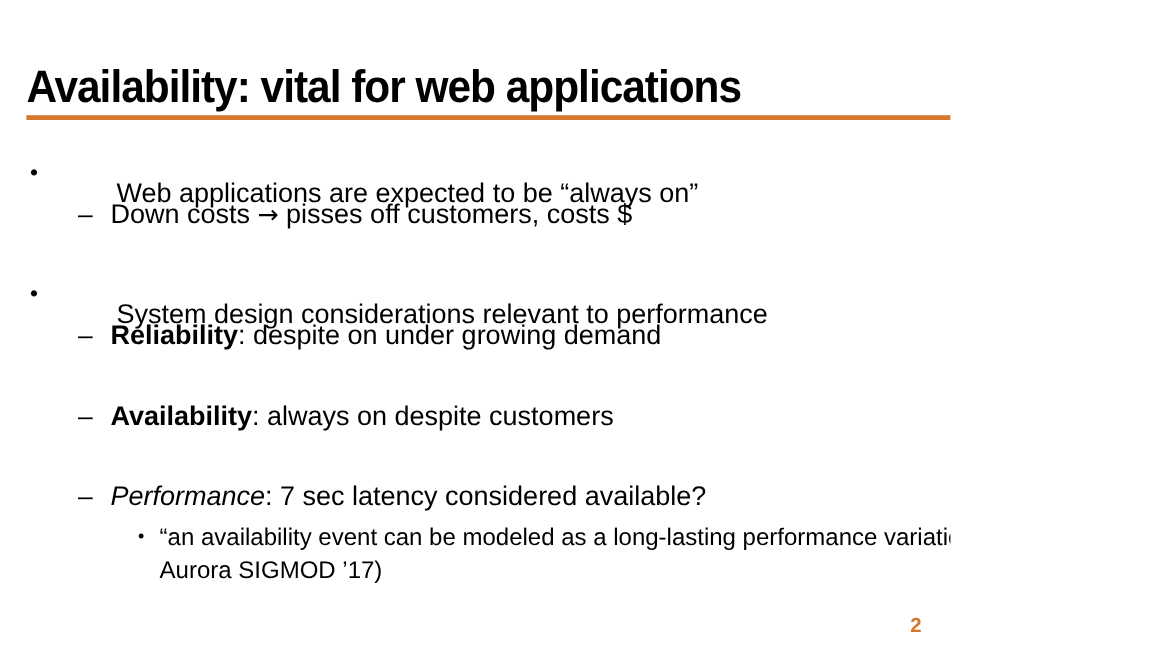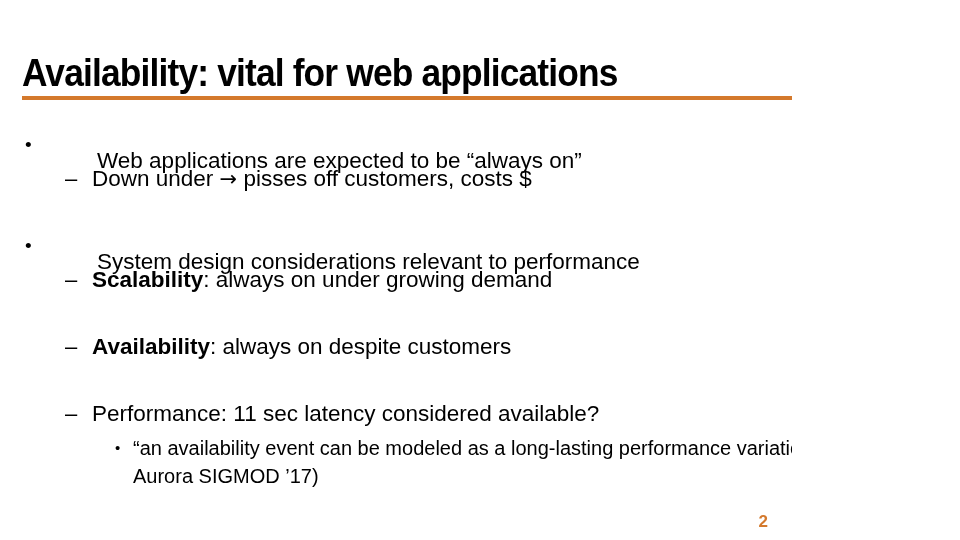--- a/index.html
+++ b/index.html
@@ -115,21 +115,21 @@
   }
   .lvl3 .txt {
     position: absolute;
     left: 18px;
     top: 0px;
     width: 800px;
     white-space: normal;
   }
 
   .b { font-weight: bold; }
-  .i { }
+  .i { font-style: italic; }
 
   .arrow {
     font-family: "DejaVu Sans", sans-serif;
     font-size: 21px;
   }
 
   
   .page-number {
     position: absolute;
     right: 24px;
@@ -151,41 +151,41 @@
 
   <div class="body-area">
 
     <div class="line lvl1" style="left:25px; top:12px;">
       <span class="marker">•</span>
       <span class="txt">Web applications are expected to be “always on”</span>
     </div>
 
     <div class="line lvl2" style="left:65px; top:46px;">
       <span class="marker">–</span>
-      <span class="txt"><span>Down under </span><span class="arrow">→</span><span> pisses off customers, costs $</span></span>
+      <span class="txt"><span>Down costs </span><span class="arrow">→</span><span> pisses off customers, costs $</span></span>
     </div>
 
     <div class="line lvl1" style="left:25px; top:113px;">
       <span class="marker">•</span>
       <span class="txt">System design considerations relevant to performance</span>
     </div>
 
     <div class="line lvl2" style="left:65px; top:147px;">
       <span class="marker">–</span>
-      <span class="txt"><span class="b">Scalability</span><span>: always on under growing demand</span></span>
+      <span class="txt"><span class="b">Reliability</span><span>: despite on under growing demand</span></span>
     </div>
 
     <div class="line lvl2" style="left:65px; top:214px;">
       <span class="marker">–</span>
       <span class="txt"><span class="b">Availability</span><span>: always on despite customers</span></span>
     </div>
 
     <div class="line lvl2" style="left:65px; top:281px;">
       <span class="marker">–</span>
-      <span class="txt"><span class="i">Performance</span><span>: 11 sec latency considered available?</span></span>
+      <span class="txt"><span class="i">Performance</span><span>: 7 sec latency considered available?</span></span>
     </div>
 
     <div class="line lvl3" style="left:115px; top:316px; width:820px;">
       <span class="marker">•</span>
       <span class="txt">“an availability event can be modeled as a long-lasting performance variation” (Amazon Aurora SIGMOD ’17)</span>
     </div>
 
   </div>
 
   <div class="page-number">2</div>

